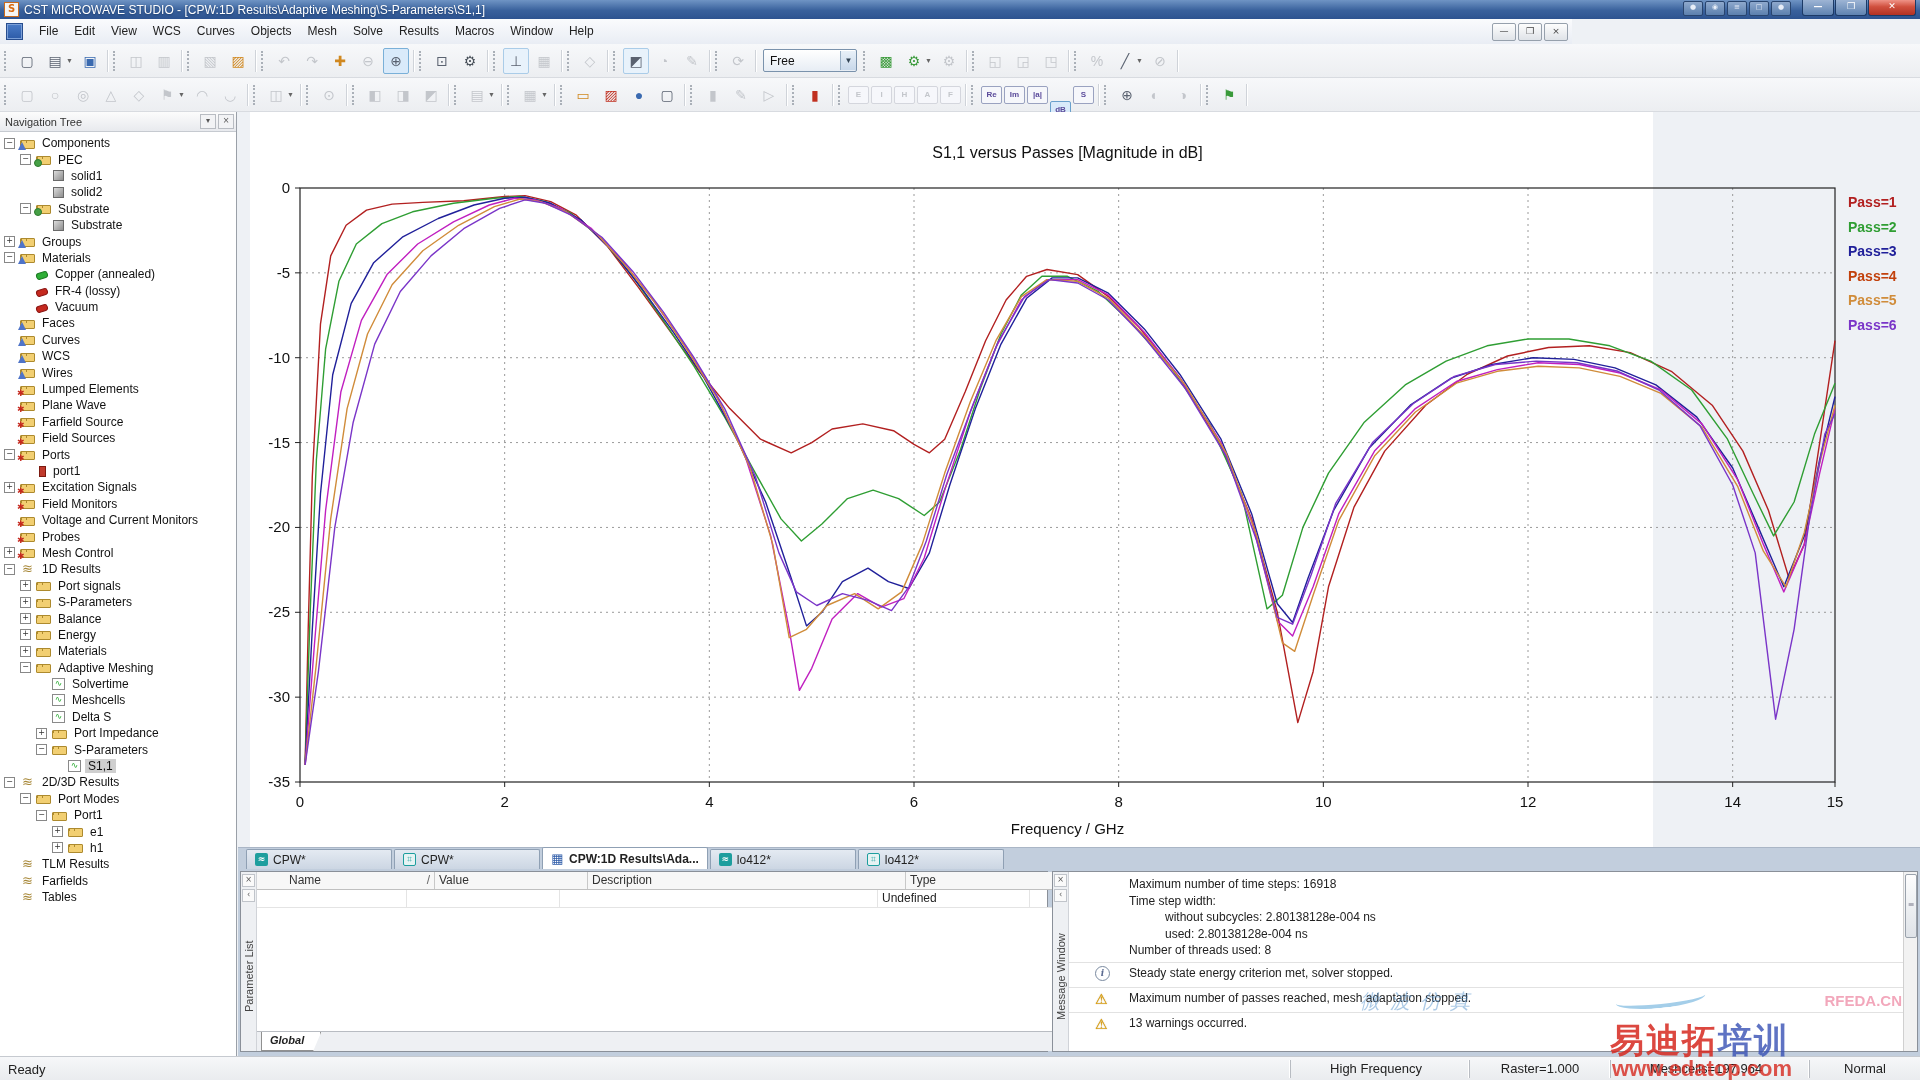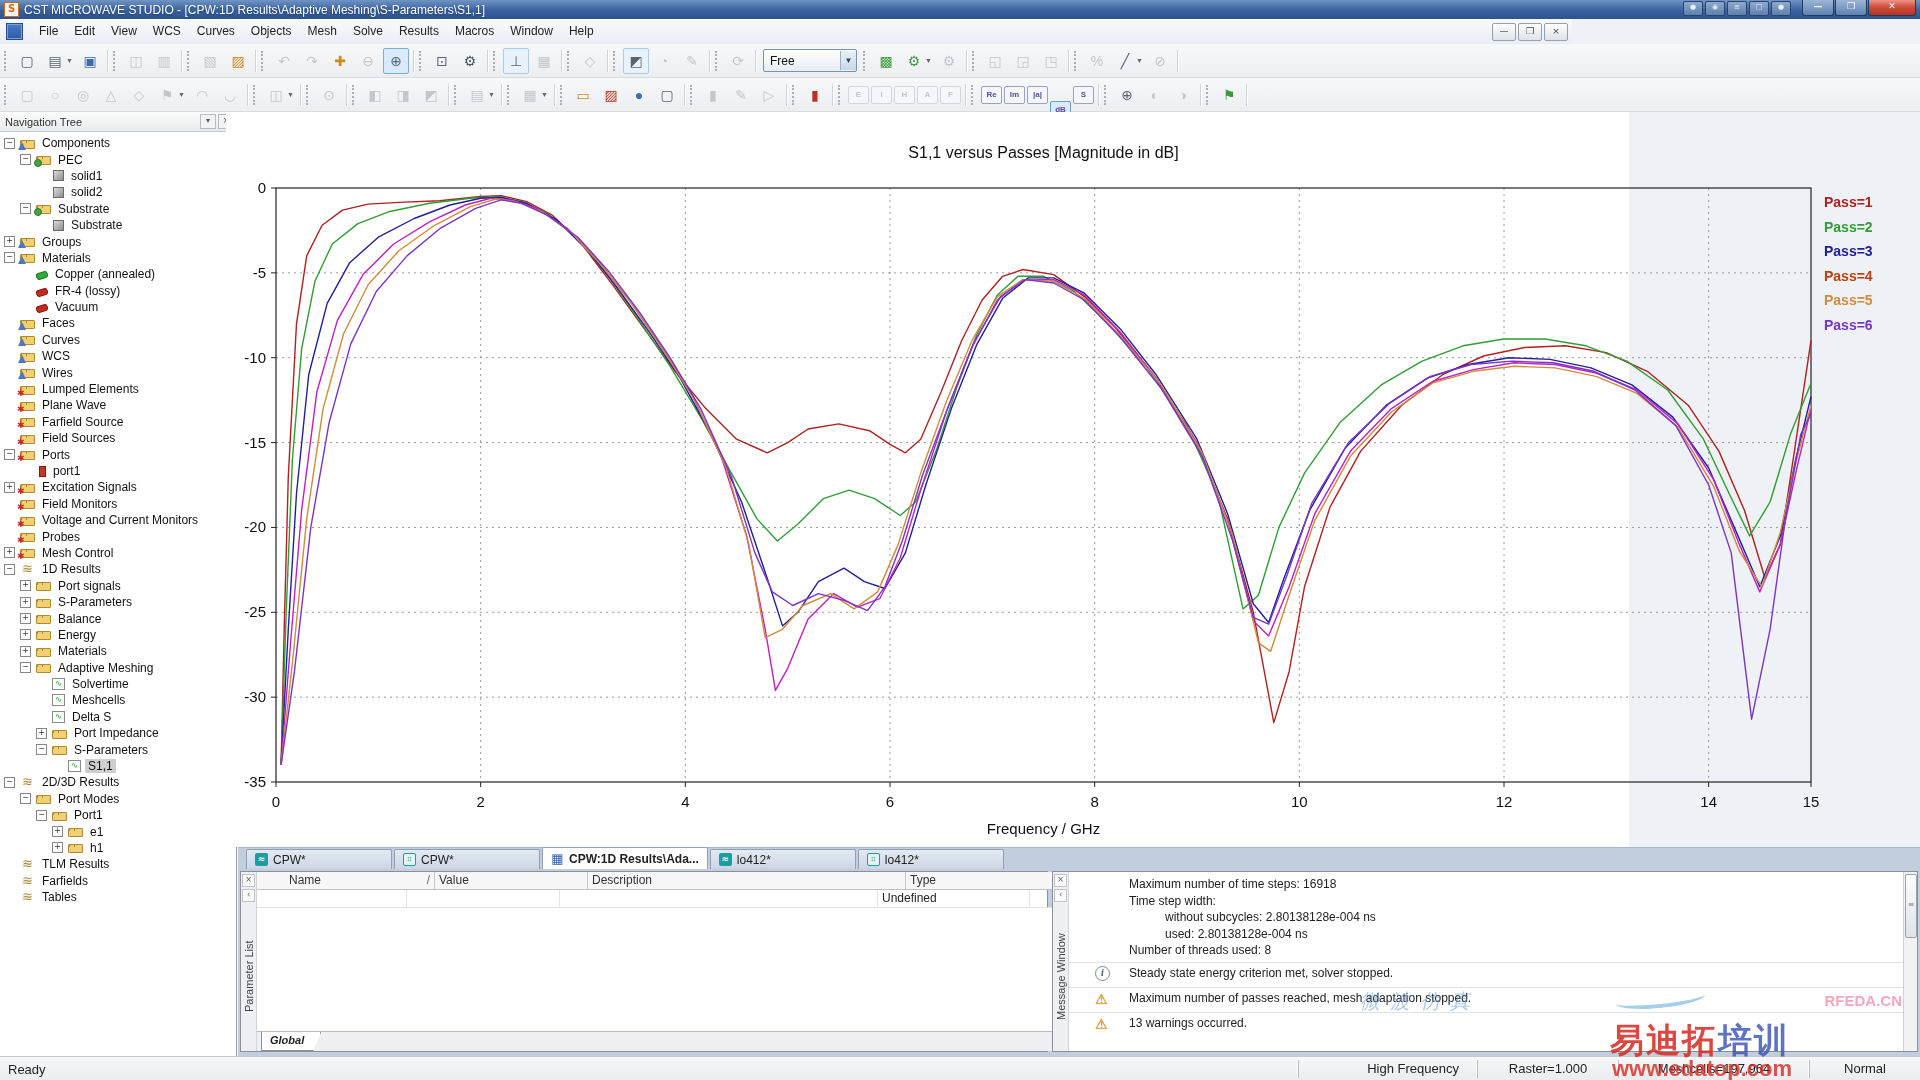--- a/index.html
+++ b/index.html
@@ -77,21 +77,21 @@
     margin-left:2px;box-sizing:border-box;}
   .mat{width:12px;height:7px;border-radius:3px;transform:rotate(-18deg);margin-top:3px;box-sizing:border-box;}
   .mat.g{background:#2fae37;border:1px solid #1c7a22;}
   .mat.r{background:#c5291f;border:1px solid #8a1512;}
   .port{width:7px;height:11px;background:#c03a2c;border:1px solid #7c1a10;margin-left:4px;box-sizing:border-box;}
   .res{color:#a8893a;font-size:13px;line-height:12px;text-align:center;}
   .plot{background:#fff;border:1px solid #8a8a8a;color:#2fae37;font-size:9px;line-height:9px;text-align:center;width:13px;box-sizing:border-box;}
   .tlabel{padding:0 3px;}
   .tlabel.sel{background:#cfcfcf;}
   
-  #chartpanel{position:absolute;left:226px;top:112px;width:1403px;height:735px;background:#fff;}
+  #chartpanel{position:absolute;left:250px;top:112px;width:1403px;height:735px;background:#fff;}
   #legend{position:absolute;left:1598px;top:78px;width:84px;}
   .legend-item{font:bold 14px/24.5px "Liberation Sans",sans-serif;}
   
   #tabbar{position:absolute;left:238px;top:847px;width:1682px;height:22px;background:#c2cedd;
     border-top:1px solid #aab6c6;display:flex;align-items:flex-end;padding-left:8px;box-sizing:border-box;}
   .dtab{display:flex;align-items:center;min-width:128px;height:19px;margin-right:2px;padding:0 8px;
     background:linear-gradient(#e4eaf2,#ccd6e3);border:1px solid #8fa0b4;border-bottom:none;
     border-radius:2px 2px 0 0;font-size:12px;color:#222;}
   .dtab.active{background:#fff;font-weight:bold;height:21px;}
   .dticon{width:13px;height:13px;margin-right:5px;flex:none;text-align:center;}
@@ -703,24 +703,24 @@
         </div>
       <div id="msgscroll">
         <div id="msgthumb">≡</div>
       </div>
     </div>
   </div>
 
   <div id="statusbar">
     <span id="statusleft">Ready</span>
     <span id="statuscells" style="display:flex">
-        <span class="scell" style="width: 150px; text-align: right;">High Frequency</span>
+        <span class="scell" style="width: 150px;">High Frequency</span>
         <span class="scell" style="width: 120px; margin-left: 8px;">Raster=1.000</span>
         <span class="scell" style="width: 170px;">Meshcells=197,964</span>
-        <span class="scell" style="width: 90px;">Normal</span>
+        <span class="scell" style="width: 90px; margin-left: 8px;">Normal</span>
       </span>
   </div>
 
   <div id="watermark">
     <span class="wm-blue">微波仿真</span>
     <span class="wm-bird"></span>
     <span class="wm-rfeda">RFEDA.CN</span>
     <span class="wm-red1"><span>易迪拓</span><span class="b2">培训</span></span>
     <span class="wm-url">www.edatop.com</span>
   </div>

